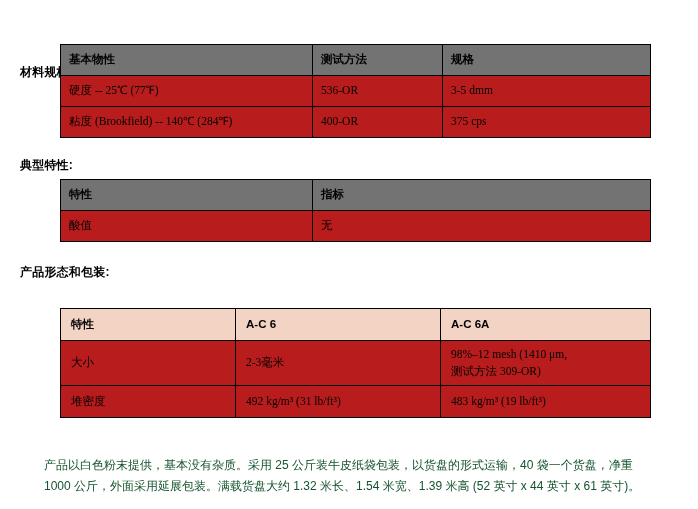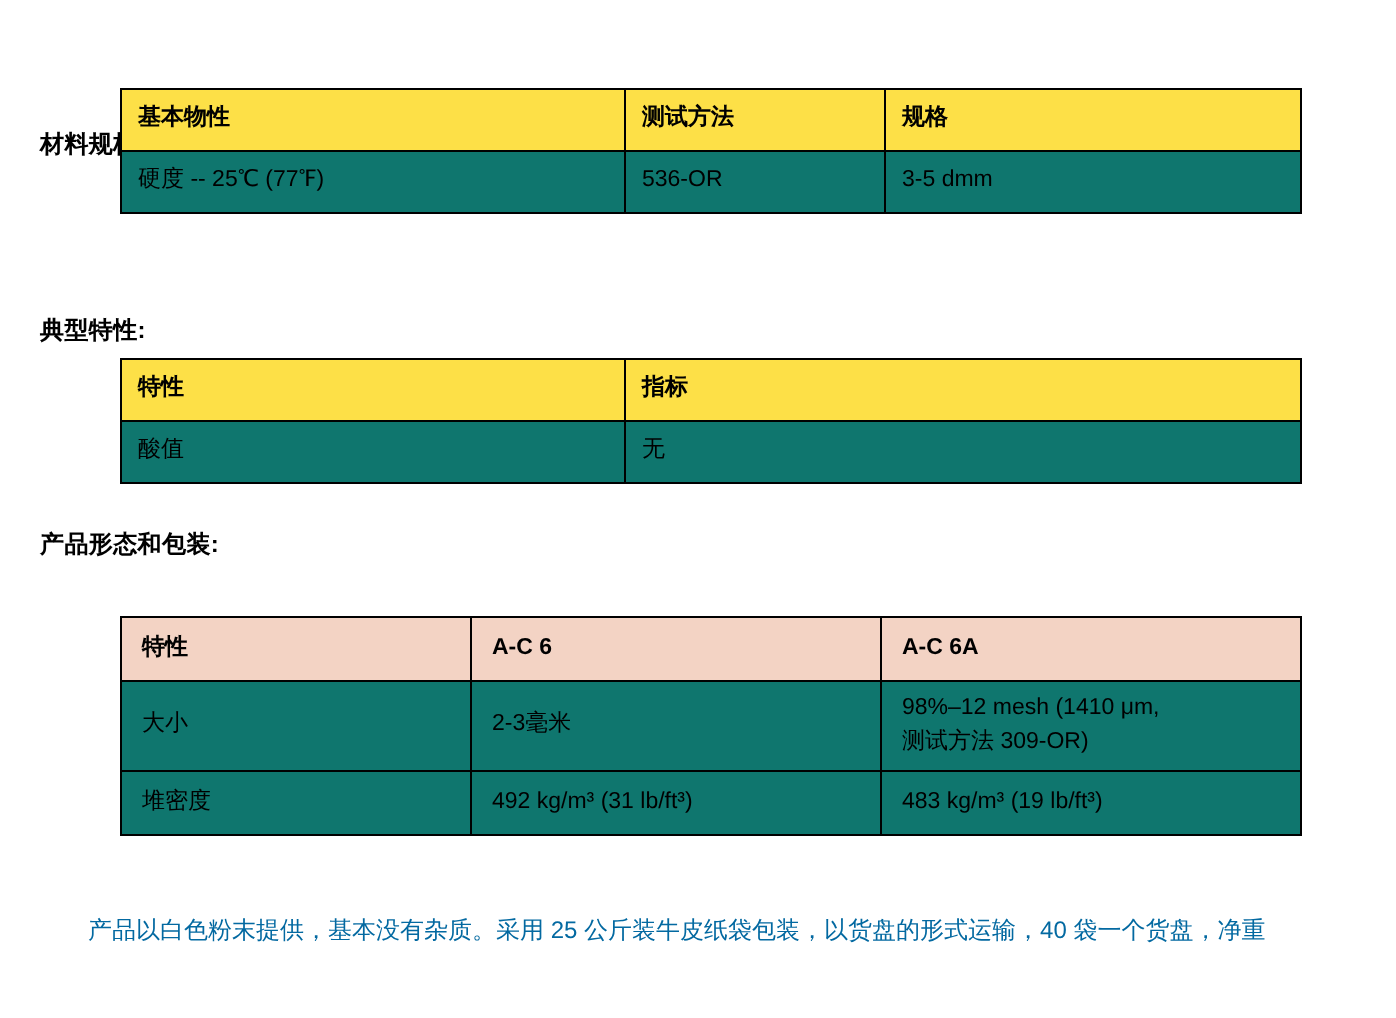--- a/index.html
+++ b/index.html
@@ -42,25 +42,26 @@
     font-size: 11.5px;
     border: 1px solid #000;
   }
   table.doc td {
     border: 1px solid #000;
     padding: 5px 8px 6px 8px;
     vertical-align: middle;
     line-height: 1.25;
   }
   table.doc tr.head td {
-    background: #fde047;
+    background: #737373;
     font-weight: bold;
   }
   table.doc tr td.plain {
-    background: #0f766e;
+    background: #b91c1c;
+    font-family: Liberation Serif, serif;
   }
   
   #tbl1 col.c1 { width: 252px; }
   #tbl1 col.c2 { width: 130px; }
   #tbl1 col.c3 { width: 208px; }
   #tbl1 td { height: 19px; }
 
   
   #tbl2 col.c1 { width: 252px; }
   #tbl2 col.c2 { width: 338px; }
@@ -72,21 +73,21 @@
   #tbl3 col.c2 { width: 205px; }
   #tbl3 col.c3 { width: 210px; }
   #tbl3 td { height: 20px; }
   #tbl3 tr.head td { background: #f3d3c4; }
   #tbl3 td { padding: 5px 10px 6px 10px; }
   #tbl3 .twoline { line-height: 1.45; }
 
   #para {
     font-size: 12px;
     line-height: 1.75;
-    color: #0369a1;
+    color: #14532d;
   }
   .nowrap { white-space: nowrap; }
 </style>
 </head>
 <body>
 
 <div class="page">
 
   <div class="section-title" id="sec1-title">材料规格:</div>
 
@@ -99,20 +100,25 @@
     <tbody>
       <tr class="head">
         <td>基本物性</td>
         <td>测试方法</td>
         <td>规格</td>
       </tr>
       <tr>
         <td class="plain">硬度 -- 25℃ (77℉)</td>
         <td class="plain">536-OR</td>
         <td class="plain">3-5 dmm</td>
+      </tr>
+      <tr>
+        <td class="plain">粘度 (Brookfield) -- 140℃ (284℉)</td>
+        <td class="plain">400-OR</td>
+        <td class="plain">375 cps</td>
       </tr>
     </tbody>
   </table>
 
   <div class="section-title" id="sec2-title">典型特性:</div>
 
   <table class="doc" id="tbl2">
     <colgroup>
         <col class="c1">
         <col class="c2">
@@ -154,15 +160,16 @@
       <tr>
         <td class="plain">堆密度</td>
         <td class="plain nowrap">492 kg/m³ (31 lb/ft³)</td>
         <td class="plain nowrap">483 kg/m³ (19 lb/ft³)</td>
       </tr>
     </tbody>
   </table>
 
   <div id="para">
     <div>产品以白色粉末提供，基本没有杂质。采用 25 公斤装牛皮纸袋包装，以货盘的形式运输，40 袋一个货盘，净重</div>
+    <div>1000 公斤，外面采用延展包装。满载货盘大约 1.32 米长、1.54 米宽、1.39 米高 (52 英寸 x 44 英寸 x 61 英寸)。</div>
   </div>
 
 </div>
 
 </body></html>

